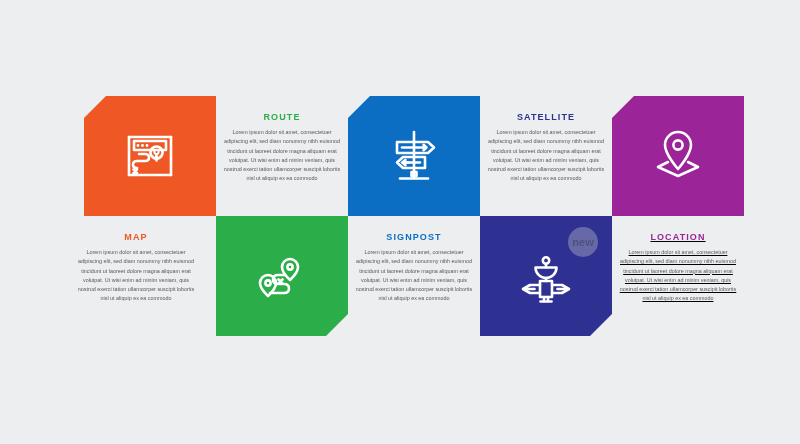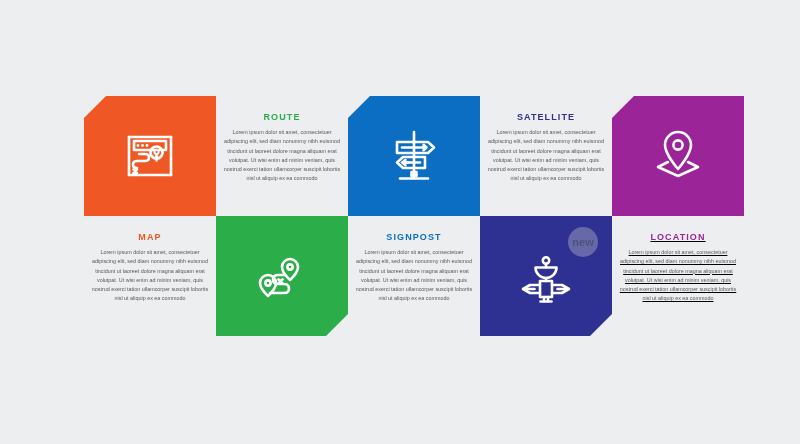--- a/index.html
+++ b/index.html
@@ -219,21 +219,21 @@
         <path d="M27 4 a13 13 0 0 0 -13 13 c0 9.5 13 24 13 24 s13 -14.5 13 -24 a13 13 0 0 0 -13 -13 z"></path>
         <circle cx="27" cy="17" r="4.6"></circle>
         <path d="M17 34 l-10 5 l20 9 l20 -9 l-10 -5"></path>
       </svg>
     </div>
     <div class="marker down" style="left:47px; top:120px; background:#9B2498;">
       <span>5</span>
     </div>
   </div>
 
-  <div class="textcol" style="left:88px; top:232px;">
+  <div class="textcol" style="left:74px; top:232px;">
     <p class="heading" style="color:#EF5824;">MAP</p>
     <p class="body">Lorem ipsum dolor sit amet, consectetuer adipiscing elit, sed diam nonummy nibh euismod tincidunt ut laoreet dolore magna aliquam erat volutpat. Ut wisi enim ad minim veniam, quis nostrud exerci tation ullamcorper suscipit lobortis nisl ut aliquip ex ea commodo</p>
   </div>
 
   <div class="textcol" style="left:220px; top:112px;">
     <p class="heading" style="color:#2BAE4A;">ROUTE</p>
     <p class="body">Lorem ipsum dolor sit amet, consectetuer adipiscing elit, sed diam nonummy nibh euismod tincidunt ut laoreet dolore magna aliquam erat volutpat. Ut wisi enim ad minim veniam, quis nostrud exerci tation ullamcorper suscipit lobortis nisl ut aliquip ex ea commodo</p>
   </div>
 
   <div class="textcol" style="left:484px; top:112px;">

